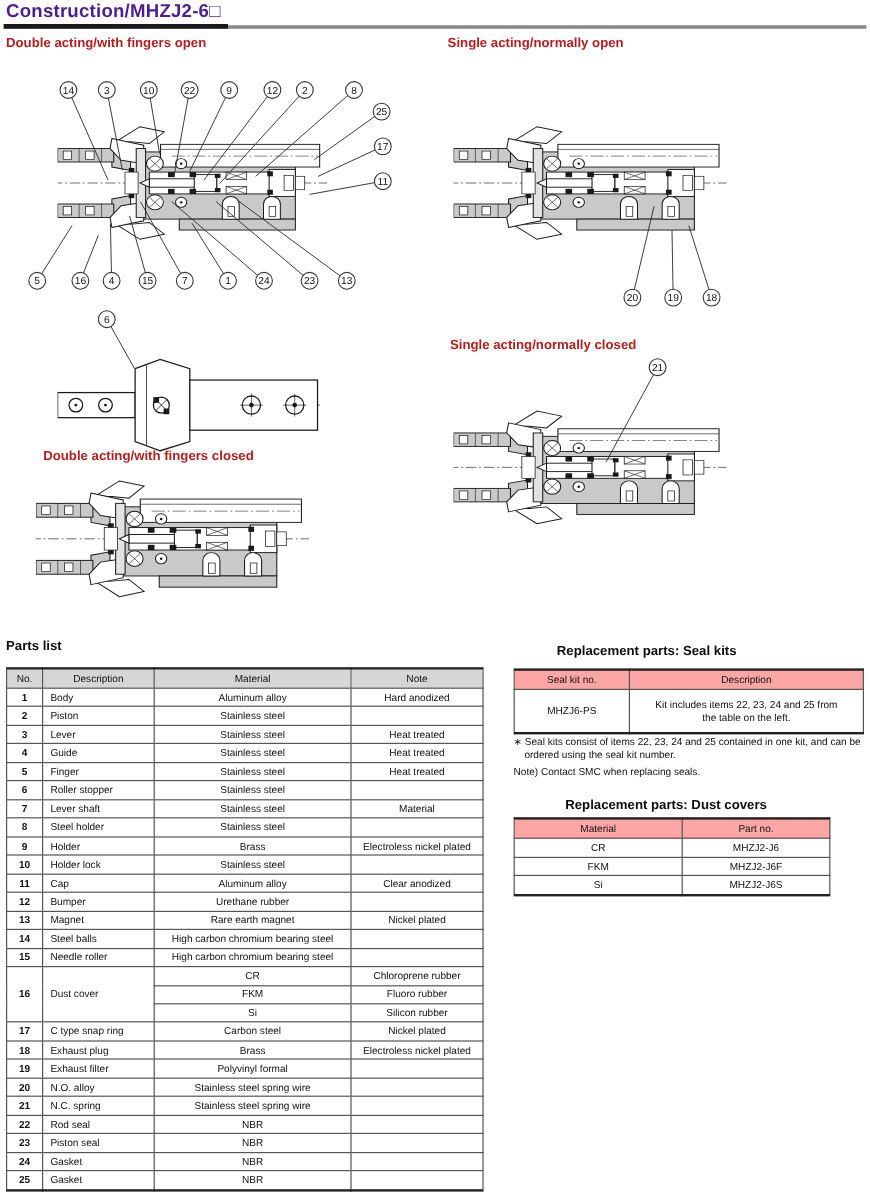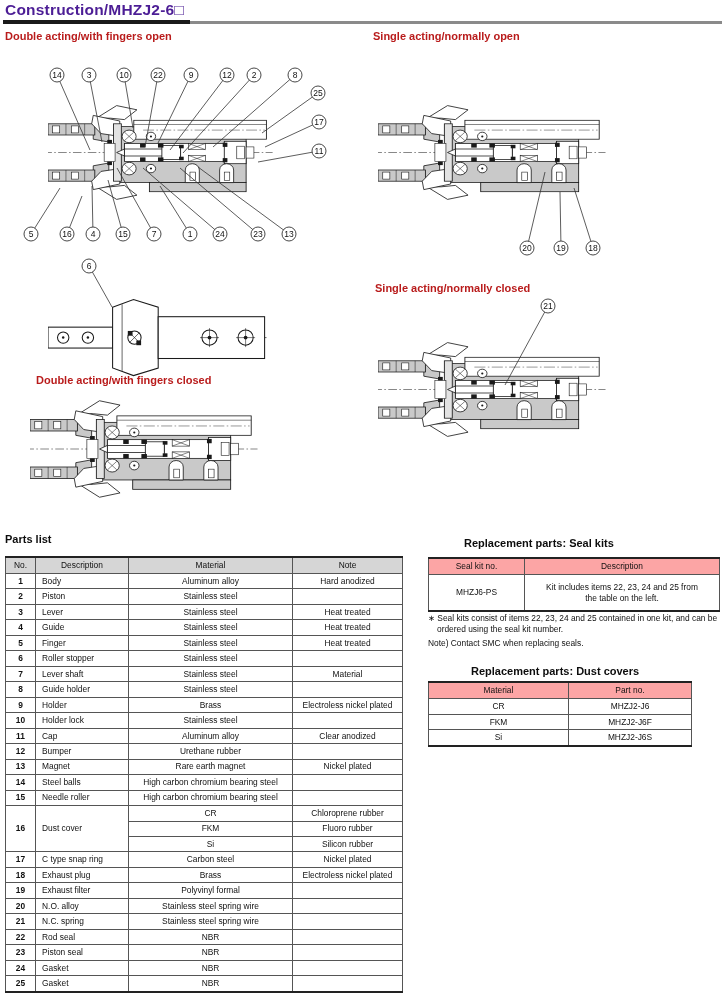--- a/index.html
+++ b/index.html
@@ -349,21 +349,21 @@
           <td class="c-note"></td>
         </tr>
         <tr>
           <td class="c-no">7</td>
           <td class="c-desc">Lever shaft</td>
           <td class="c-mat">Stainless steel</td>
           <td class="c-note">Material</td>
         </tr>
         <tr>
           <td class="c-no">8</td>
-          <td class="c-desc">Guide holder</td>
+          <td class="c-desc">Steel holder</td>
           <td class="c-mat">Stainless steel</td>
           <td class="c-note"></td>
         </tr>
         <tr>
           <td class="c-no">9</td>
           <td class="c-desc">Holder</td>
           <td class="c-mat">Brass</td>
           <td class="c-note">Electroless nickel plated</td>
         </tr>
         <tr>

